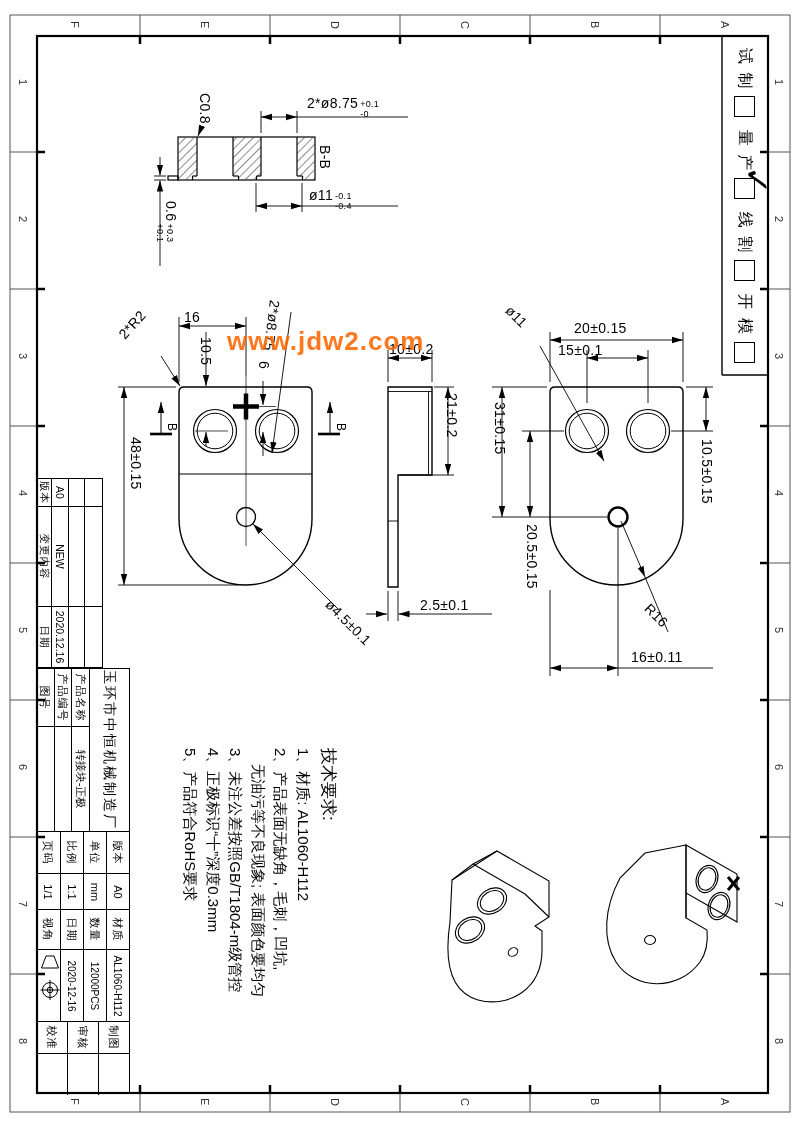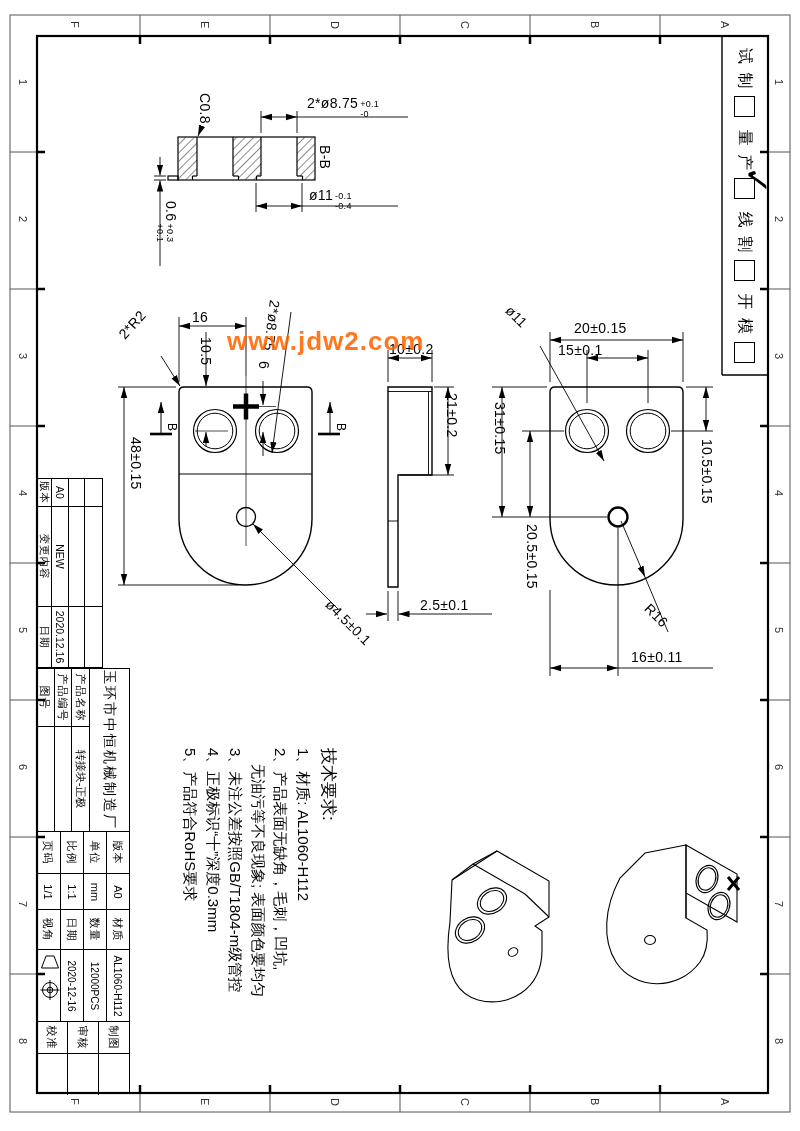--- a/index.html
+++ b/index.html
@@ -336,21 +336,21 @@
         <i>-0.1</i>
         <i>-0.4</i>
       </span></span>
 <span class="t dim r90" style="left:212px;top:93px">C0.8</span>
 <span class="t dim r90" style="left:332px;top:145px">B-B</span>
 <span class="t dim r90" style="left:178px;top:201px"><span class="base">0.6</span><span class="tol">
         <i>+0.3</i>
         <i>+0.1</i>
       </span></span>
 
-<span class="t dim" style="left:192px;top:310px">16</span>
+<span class="t dim" style="left:184px;top:310px">16</span>
 <span class="t dim r90" style="left:213px;top:337px">10.5</span>
 <span class="t dim r90" style="left:271px;top:361px">6</span>
 <span class="t dim r90" style="left:143px;top:437px">48±0.15</span>
 <span class="t dim" style="left:116px;top:332px;transform:rotate(-48deg);transform-origin:0 0">2*R2</span>
 <span class="t dim" style="left:282px;top:301px;transform:rotate(97deg);transform-origin:0 0">2*ø8.75</span>
 <span class="t dim" style="left:333px;top:597px;transform:rotate(45deg);transform-origin:0 0">ø4.5±0.1</span>
 <span class="t sm r90" style="left:178px;top:423px">B</span>
 <span class="t sm r90" style="left:347px;top:423px">B</span>
 
 <span class="t dim" style="left:389px;top:342px">10±0.2</span>

